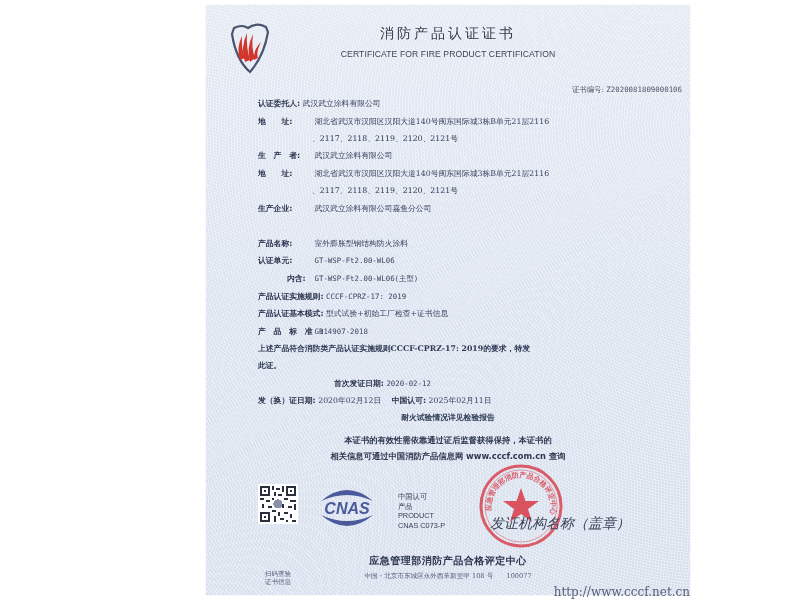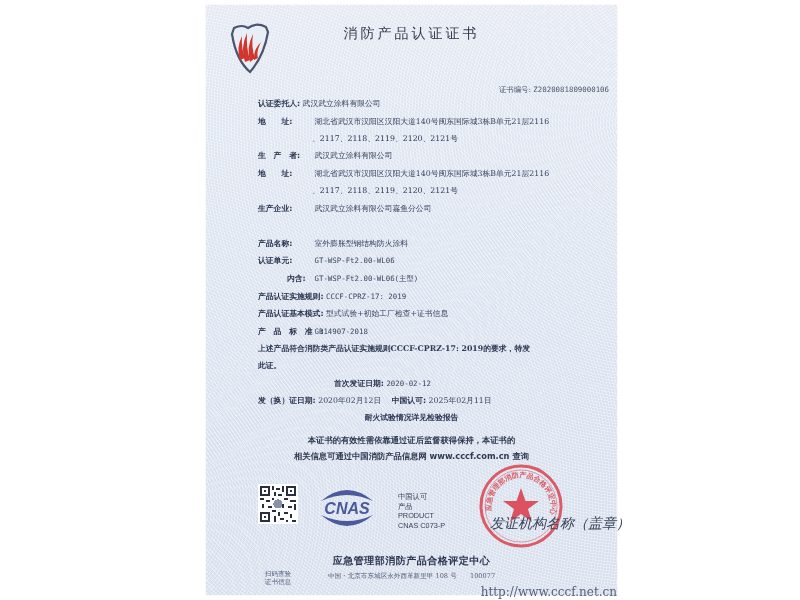--- a/index.html
+++ b/index.html
@@ -1,21 +1,21 @@
 <!DOCTYPE html>
 <html><head>
 <meta charset="utf-8">
 <style>
   html, body { margin:0; padding:0; }
   body {
     width:800px; height:600px; background:#ffffff; position:relative; overflow:hidden;
     font-family: "DejaVu Serif", "Liberation Serif", serif;
   }
   .cert {
-    position:absolute; left:206px; top:5px; width:411px; height:590px;
+    position:absolute; left:206px; top:5px; width:484px; height:590px;
     background: #dfe6f2;
     background-image:
       repeating-radial-gradient(circle at 110% 20%, rgba(255,255,255,0.35) 0 1px, rgba(200,210,230,0) 1px 3px),
       repeating-radial-gradient(circle at -20% 85%, rgba(255,255,255,0.30) 0 1px, rgba(200,210,230,0) 1px 3px),
       linear-gradient(180deg, #e4e9f3 0%, #dbe3f0 50%, #d8e0ee 100%);
     box-shadow: 0 0 1px rgba(0,0,0,0.15);
     color:#2e3a55;
   }
   .abs { position:absolute; white-space:nowrap; }
   .logo { left:22px; top:15px; width:44px; height:56px; }
@@ -45,20 +45,21 @@
 
   <svg class="abs logo" viewBox="0 0 44 56">
     <path d="M6 8 Q14 4 20 8 Q28 2 38 7 L40 12 Q36 36 22 52 Q8 40 4 14 Z" fill="#e9eef6" stroke="#4a5470" stroke-width="2.2"></path>
     <path d="M12 40 Q8 28 14 16 Q13 28 17 38 Z" fill="#d2352c"></path>
     <path d="M17 42 Q12 28 19 13 Q18 28 22 40 Z" fill="#d2352c"></path>
     <path d="M22 42 Q18 28 25 14 Q23 28 27 38 Z" fill="#d2352c"></path>
     <path d="M26 40 Q25 30 33 22 Q28 32 30 38 Z" fill="#d2352c"></path>
   </svg>
 
   <div class="abs title-cn">消防产品认证证书</div>
+  <div class="abs title-en">CERTIFICATE FOR FIRE PRODUCT CERTIFICATION</div>
 
   <div class="abs certno">
     <span>证书编号:</span>
     <span class="mono">Z2020081809000106</span>
   </div>
 
   <div class="abs row" style="left:52px; top:93px;">
     <span class="lbl">认证委托人:</span>
     <span class="val">武汉武立涂料有限公司</span>
   </div>

